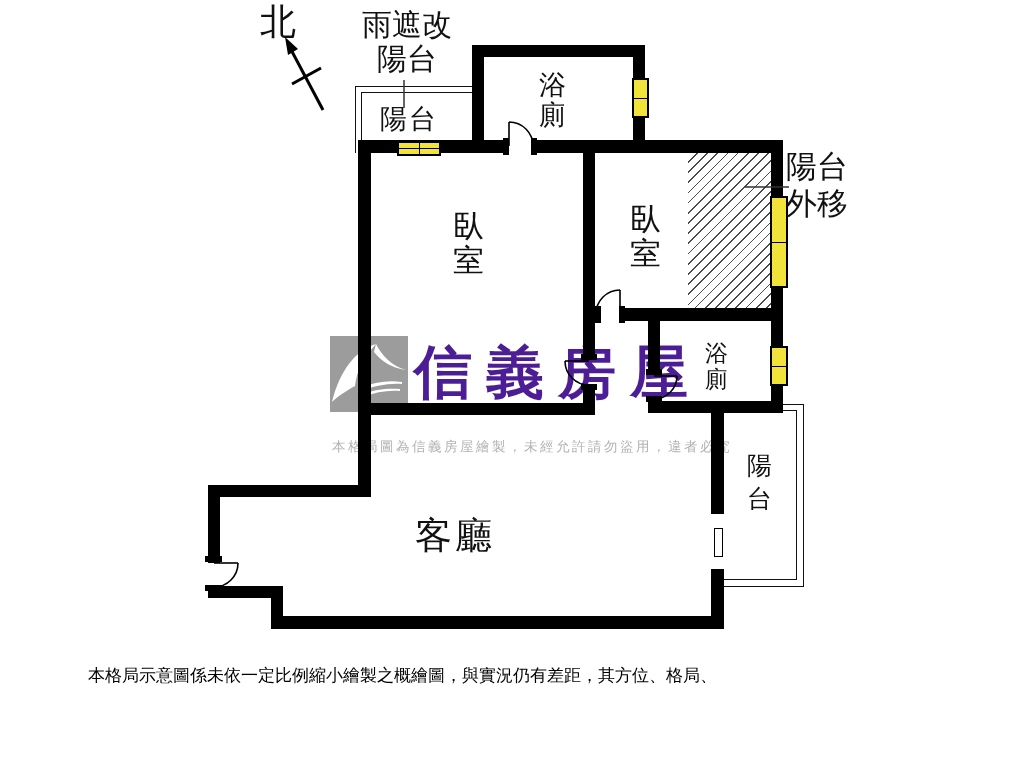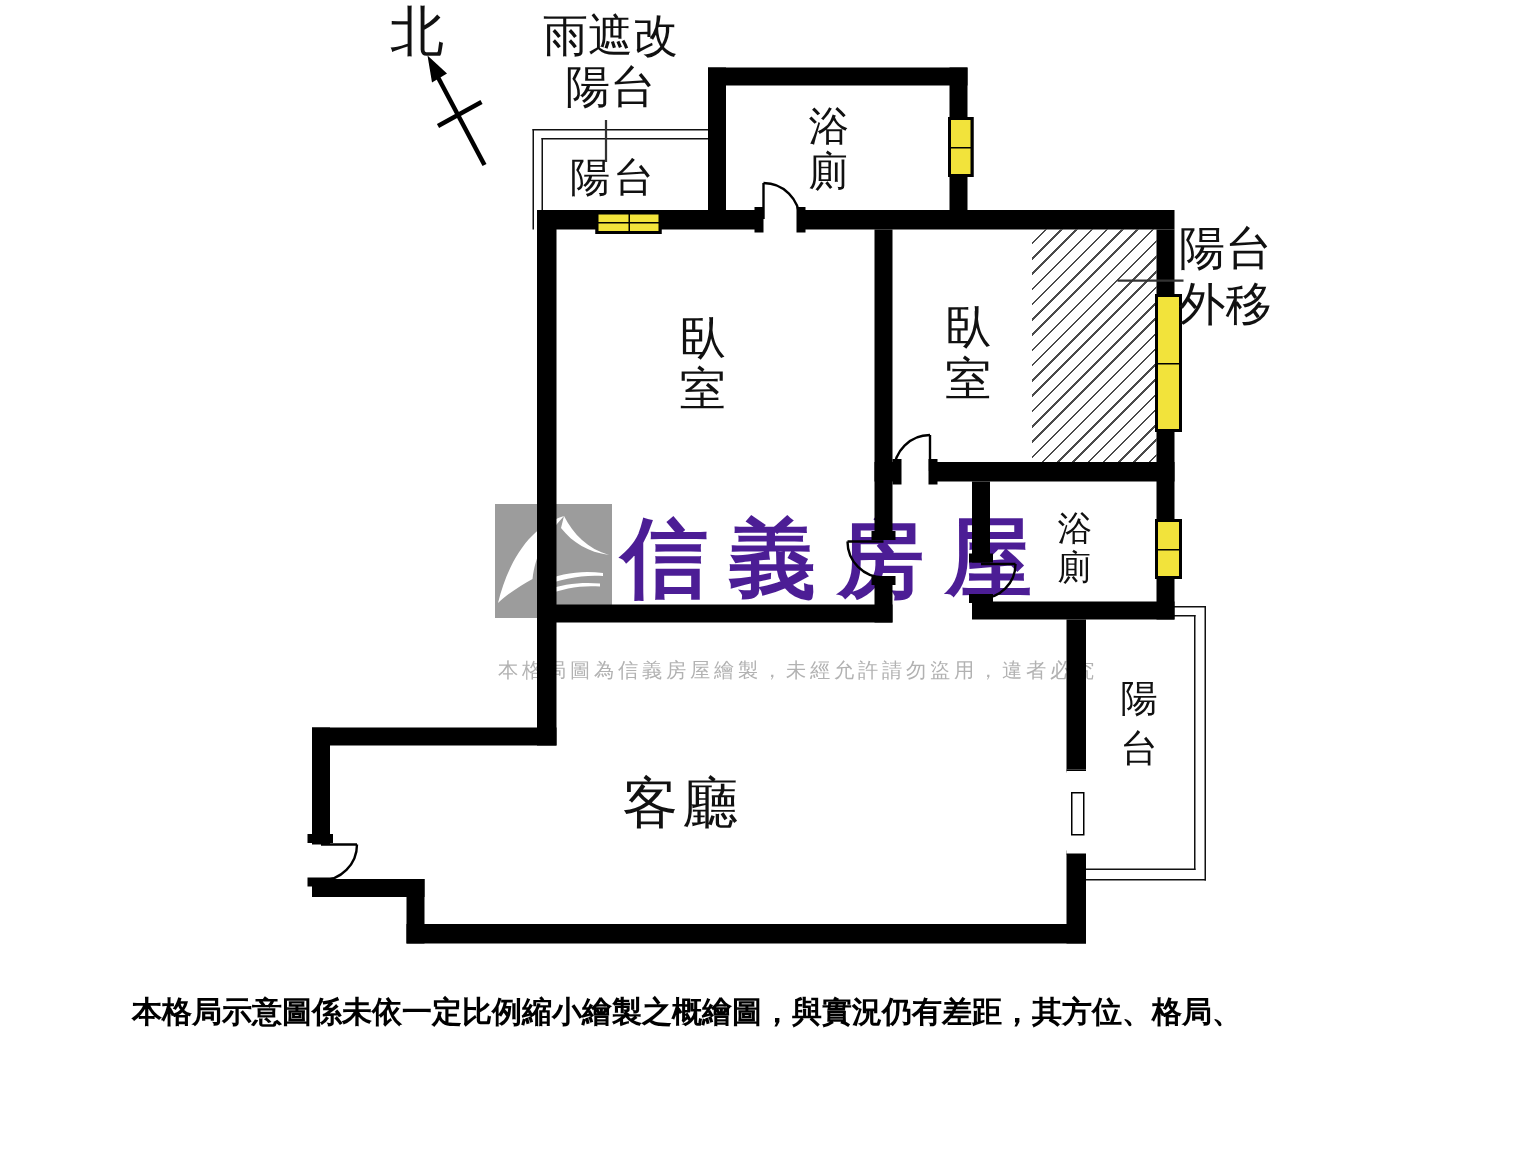--- a/index.html
+++ b/index.html
@@ -11,22 +11,22 @@
     background:repeating-linear-gradient(135deg,#ffffff 0px,#ffffff 6px,#4a4a4a 6px,#4a4a4a 7.2px);}
   .win{position:absolute;z-index:4;border:2px solid #000;background:#000;display:grid;gap:1px;}
   .win > i{background:#f2e33b;}
   .lab{position:absolute;z-index:6;color:#111;white-space:pre-line;text-align:center;line-height:1.12;}
   .svgo{position:absolute;left:0;top:0;z-index:5;}
   .wm-logo{position:absolute;z-index:2;background:#9c9c9c;}
   .wm-brand{position:absolute;z-index:2;color:#4c1d95;font-weight:bold;
     font-size:58px;letter-spacing:14px;font-family:"DejaVu Serif","Liberation Serif",serif;}
   .wm-note{position:absolute;z-index:2;color:#b2b2b2;font-size:13.5px;letter-spacing:2.5px;
     font-family:"Liberation Sans","DejaVu Sans",sans-serif;white-space:nowrap;}
-  .disc{position:absolute;z-index:6;color:#000;font-size:20px;line-height:27.5px;
-    font-family:"Liberation Sans","DejaVu Sans",sans-serif;font-weight:700;white-space:nowrap;}
+  .disc{position:absolute;z-index:6;color:#000;font-size:17px;line-height:27.5px;
+    font-family:"Liberation Sans","DejaVu Sans",sans-serif;font-weight:400;white-space:nowrap;}
 </style>
 </head>
 <body>
 
 <div class="stage">
 
   <div class="thinbox" style="left:355px;top:86px;width:117px;height:66px;border-top:1.5px solid #111;border-left:1.5px solid #111;"></div>
   <div class="thinbox" style="left:361px;top:92px;width:111px;height:60px;border-top:1px solid #111;border-left:1px solid #111;"></div>
 
   <div class="thinbox" style="left:724px;top:404px;width:79px;height:181px;border-top:1.5px solid #111;border-right:1.5px solid #111;border-bottom:1.5px solid #111;"></div>

